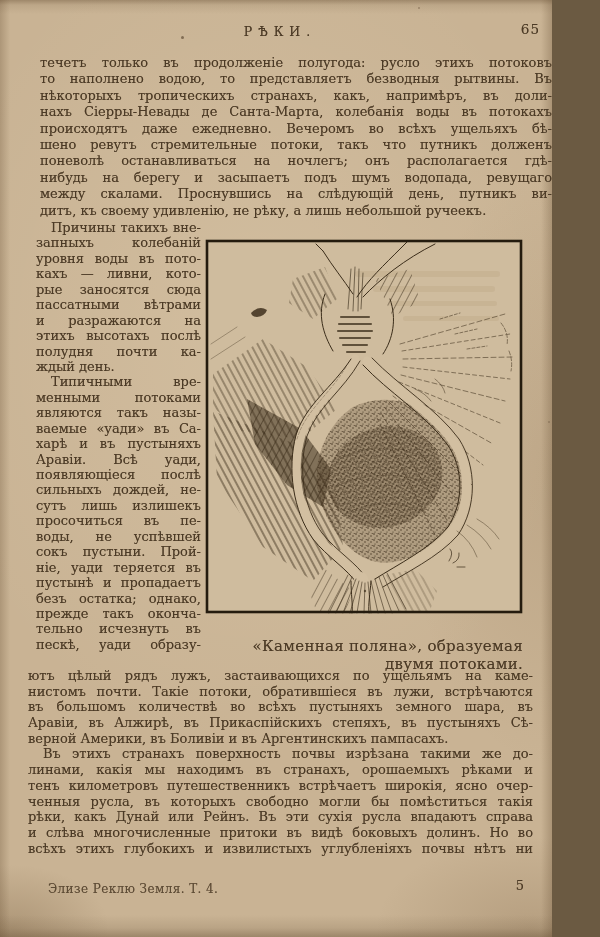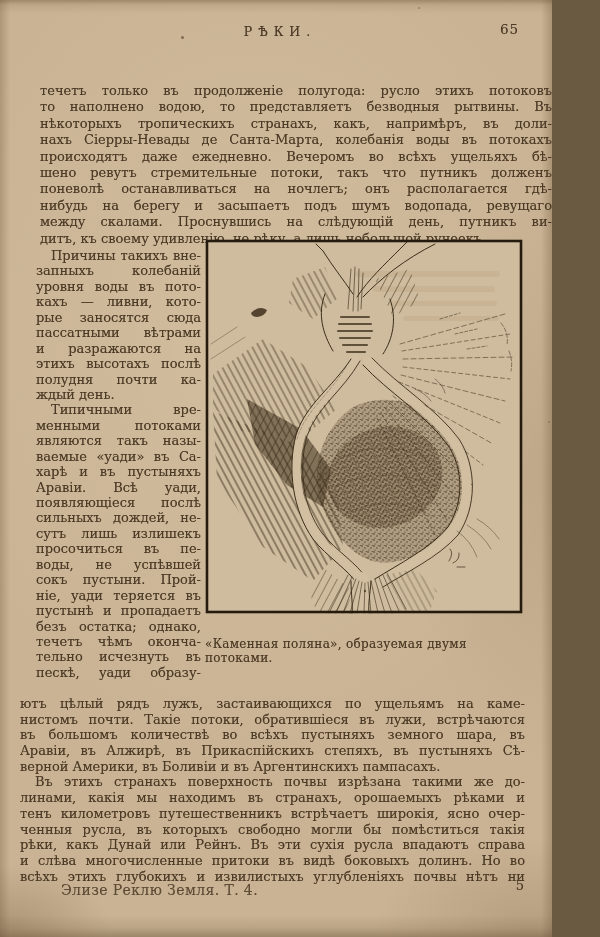--- a/index.html
+++ b/index.html
@@ -14,38 +14,38 @@
       linear-gradient(90deg,  rgba(100,76,48,.28) 0, rgba(0,0,0,0) 10px),
       linear-gradient(270deg, rgba(100,76,48,.30) 0, rgba(0,0,0,0) 11px),
       radial-gradient(140px 90px at 2% 99%, rgba(110,85,55,.30), rgba(0,0,0,0) 70%),
       radial-gradient(220px 130px at 96% 99%, rgba(115,88,58,.22), rgba(0,0,0,0) 70%),
       radial-gradient(200px 400px at 100% 50%, rgba(120,92,60,.14), rgba(0,0,0,0) 75%),
       radial-gradient(60% 45% at 46% 36%, rgba(255,242,214,.16), rgba(0,0,0,0) 100%);
   }
   .ink{text-shadow:0 0 .6px rgba(80,60,35,.55);}
   .head-title{position:absolute;top:24px;left:0;width:560px;text-align:center;
     font-size:12.5px;letter-spacing:6px;}
-  .page-num{position:absolute;top:21px;left:500px;width:40px;text-align:left;
+  .page-num{position:absolute;top:21px;left:500px;width:40px;text-align:right;
     font-size:13.5px;letter-spacing:1px;}
-  .blk{position:absolute;margin-top:28px;}
+  .blk{position:absolute;}
   .blk-top{left:40px;top:55px;width:512px;}
   .blk-col{left:36px;top:220px;width:165px;}
-  .blk-bot{left:20px;top:668px;width:505px;}
+  .blk-bot{left:28px;top:668px;width:505px;}
   .tl{display:block;text-align:justify;text-align-last:justify;white-space:normal;
       overflow:hidden;font-size:13px;}
   .blk-top .tl{height:16.4px;line-height:16.4px;}
   .blk-col .tl{height:15.45px;line-height:15.45px;}
   .blk-bot .tl{height:15.7px;line-height:15.7px;}
   .tl.ind{text-indent:15px;}
   .tl.end{text-align-last:left;}
   .figure{position:absolute;left:205px;top:239px;width:318px;height:375px;margin:0;}
   .figure svg{display:block;width:318px;height:375px;}
-  .caption{position:absolute;left:205px;top:637px;width:318px;text-align:left;
-    font-size:12px;letter-spacing:.3px;}
-  .footer-sig{position:absolute;left:61px;top:882px;font-size:14px;letter-spacing:.4px;opacity:.85;}
+  .caption{position:absolute;left:205px;top:637px;width:318px;text-align:right;
+    font-size:15px;letter-spacing:.3px;}
+  .footer-sig{position:absolute;left:48px;top:882px;font-size:12px;letter-spacing:.4px;opacity:.85;}
   .footer-num{position:absolute;left:505px;top:878px;width:30px;text-align:center;font-size:13px;}
   .speck{position:absolute;border-radius:50%;background:rgba(70,50,30,.55);}
 </style>
 </head>
 <body>
 
 <div class="page">
 
   <div class="head-title ink">РѢКИ.</div>
   <div class="page-num ink">65</div>
@@ -87,21 +87,21 @@
       <div class="tl">Аравіи. Всѣ уади,</div>
       <div class="tl">появляющіеся послѣ</div>
       <div class="tl">сильныхъ дождей, не-</div>
       <div class="tl">сутъ лишь излишекъ</div>
       <div class="tl">просочиться въ пе-</div>
       <div class="tl">воды, не успѣвшей</div>
       <div class="tl">сокъ пустыни. Прой-</div>
       <div class="tl">ніе, уади теряется въ</div>
       <div class="tl">пустынѣ и пропадаетъ</div>
       <div class="tl">безъ остатка; однако,</div>
-      <div class="tl">течетъ чѣмъ оконча-</div>
+      <div class="tl">прежде такъ оконча-</div>
       <div class="tl">тельно исчезнуть въ</div>
       <div class="tl">пескѣ, уади образу-</div>
     </div>
 
   <figure class="figure">
     <svg viewBox="0 0 318 375" xmlns="http://www.w3.org/2000/svg">
       <defs>
         <pattern id="hA" width="6" height="6" patternUnits="userSpaceOnUse" patternTransform="rotate(62)">
           <line x1="0" y1="3" x2="6" y2="3" stroke="#3b2d1a" stroke-width="1"></line>
         </pattern>

